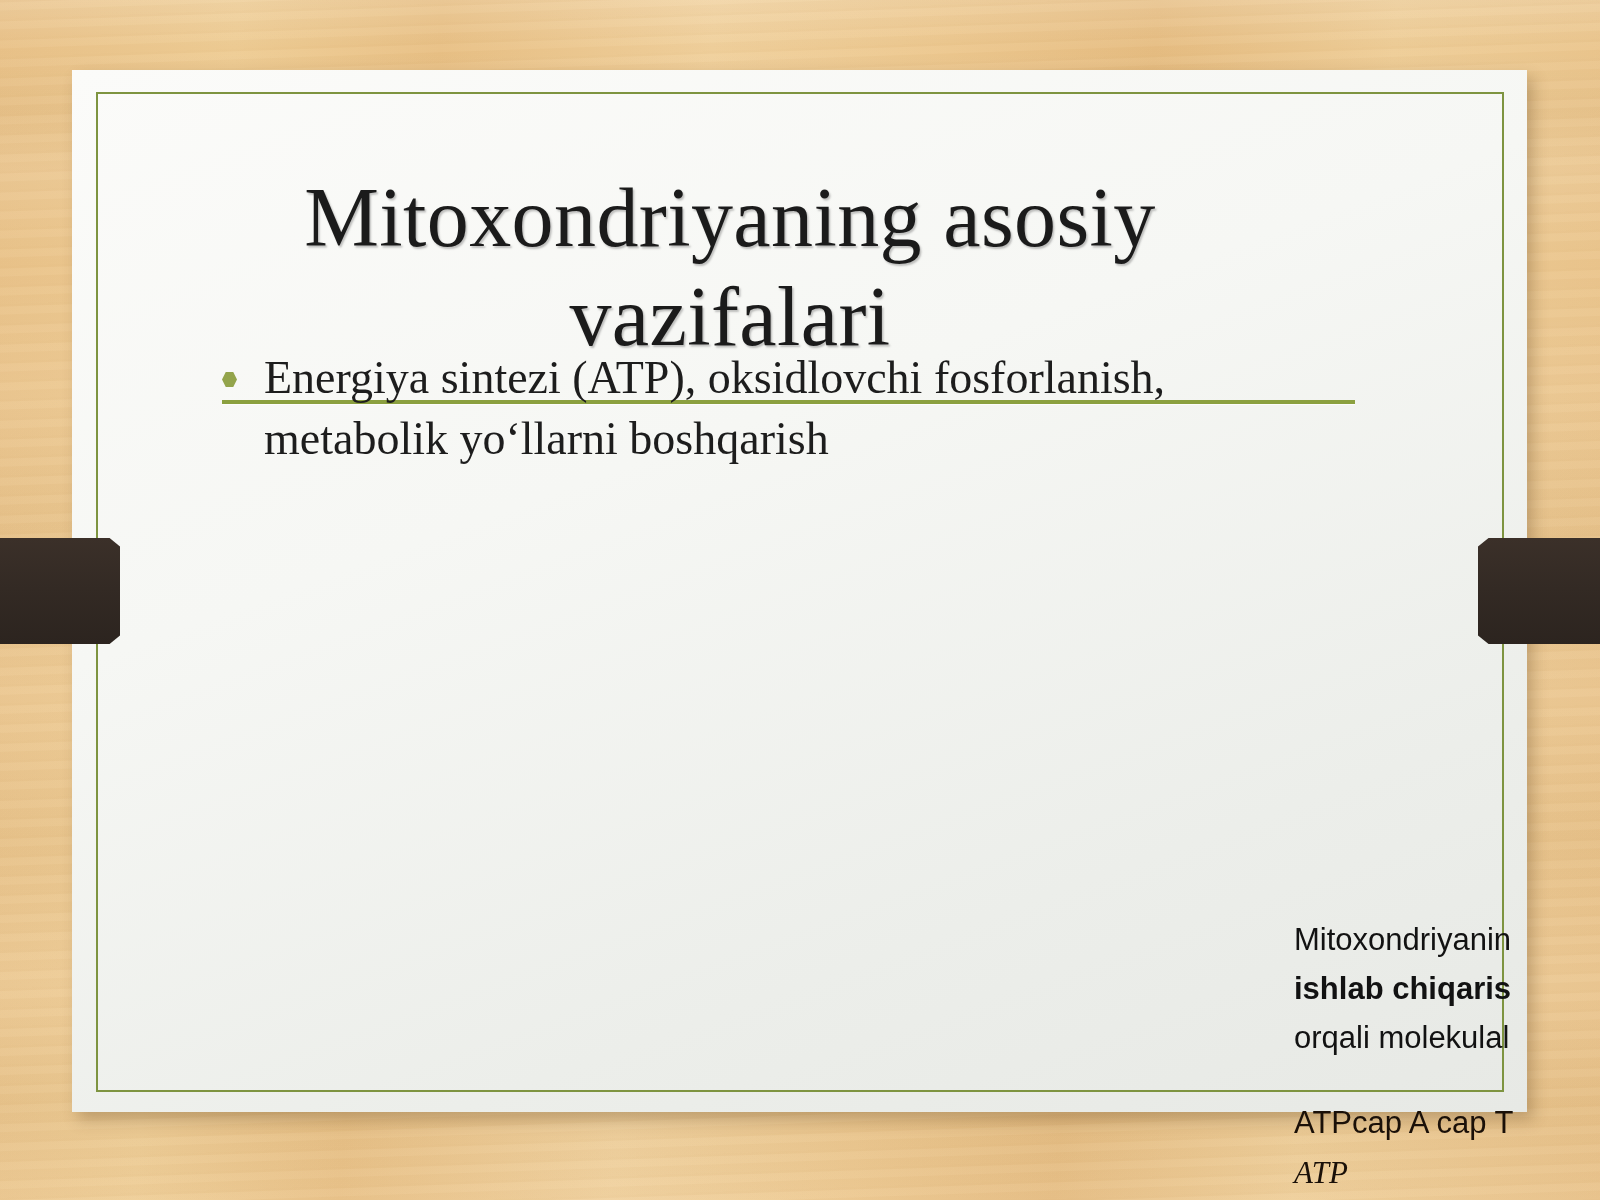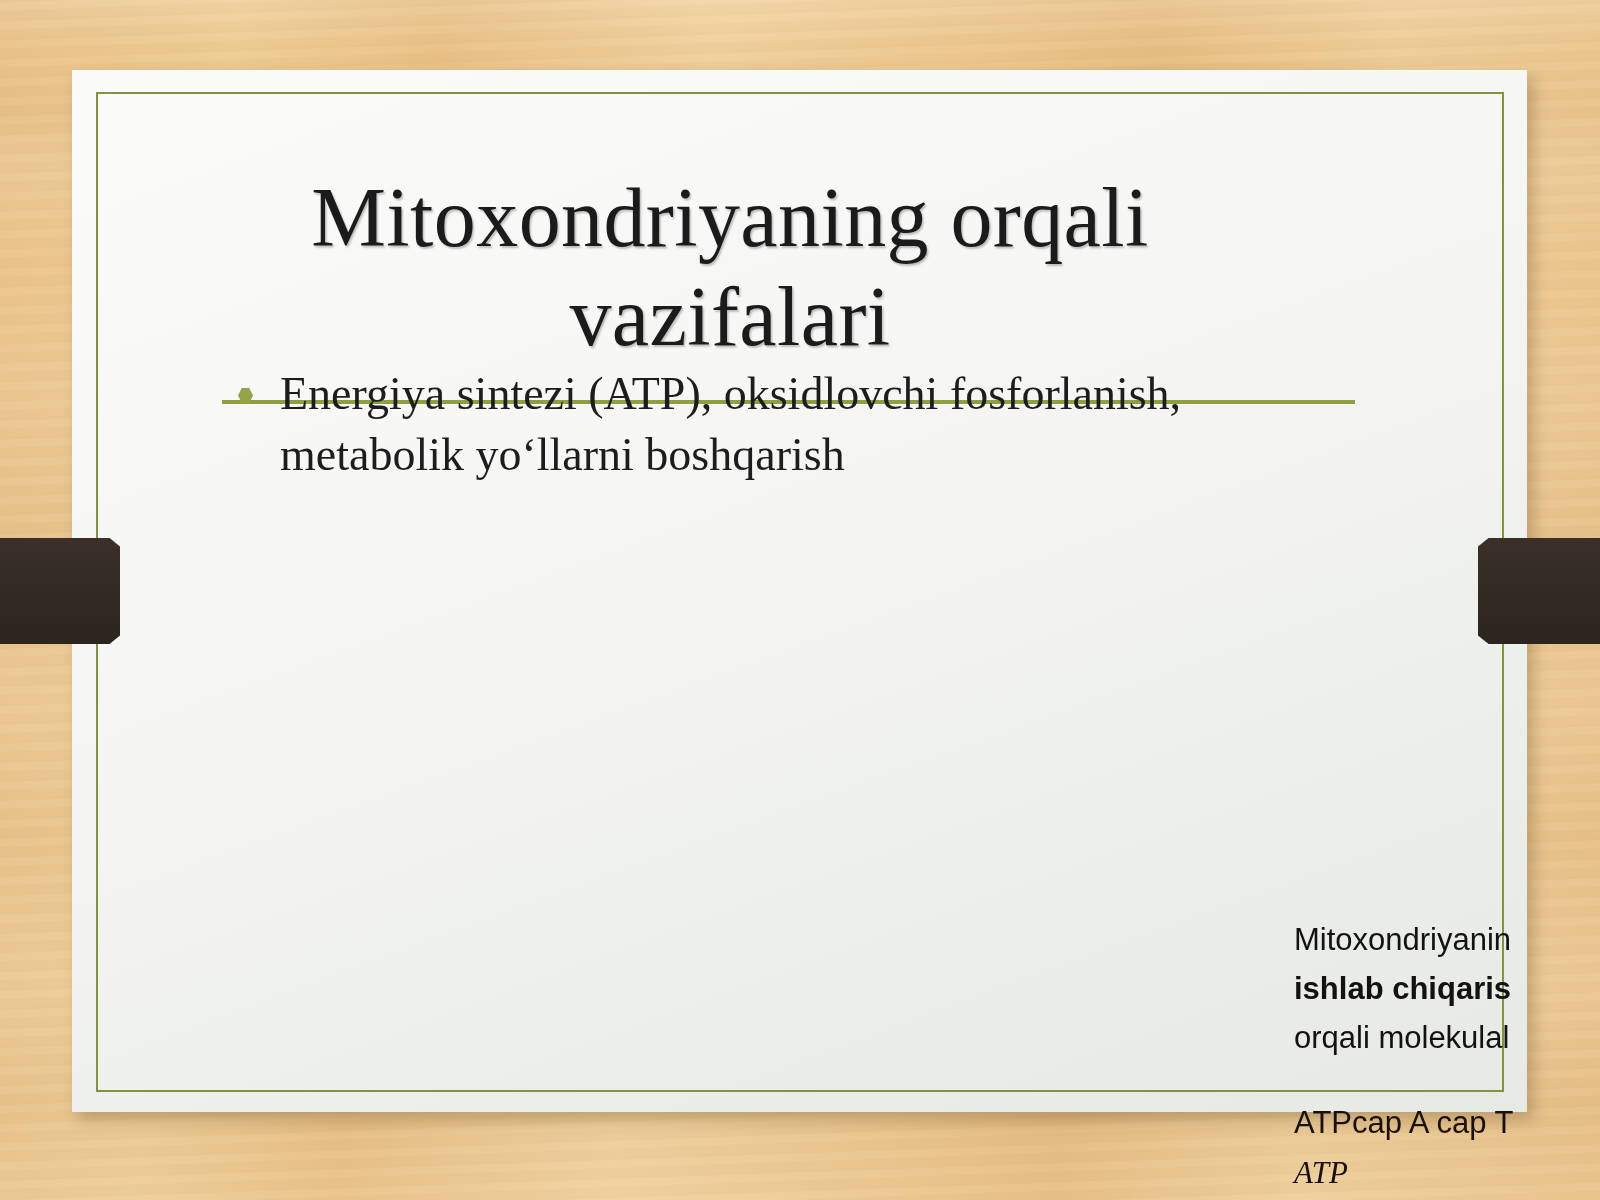--- a/index.html
+++ b/index.html
@@ -96,21 +96,21 @@
     background: #8ba03f;
     box-shadow: 0 1px 0 rgba(255,255,255,0.7);
   }
 
   
   #body-list {
     position: absolute;
     left: 206px;
     top: 348px;
     width: 1000px;
-    margin: 16px;
+    margin: 0;
     padding: 0;
     list-style: none;
   }
   #body-list li {
     position: relative;
     padding-left: 58px;
     font-size: 46px;
     line-height: 1.32;
     color: #1d1d1d;
     font-family: "Liberation Serif", "DejaVu Serif", serif;
@@ -185,21 +185,21 @@
   <div id="backdrop-grain"></div>
 </div>
 
 <div id="slide-card">
   <div id="slide-inner-border"></div>
 
   <div style="position:absolute;inset:0;">
   </div>
 </div>
 
-<div id="title">Mitoxondriyaning orqali vazifalari</div>
+<div id="title">Mitoxondriyaning asosiy vazifalari</div>
 
 <div id="title-rule"></div>
 
 <ul id="body-list">
   <li>
     <span class="bullet-dot"></span>
     <span>Energiya sintezi (ATP), oksidlovchi fosforlanish, metabolik yo‘llarni boshqarish</span>
   </li>
 </ul>
 

